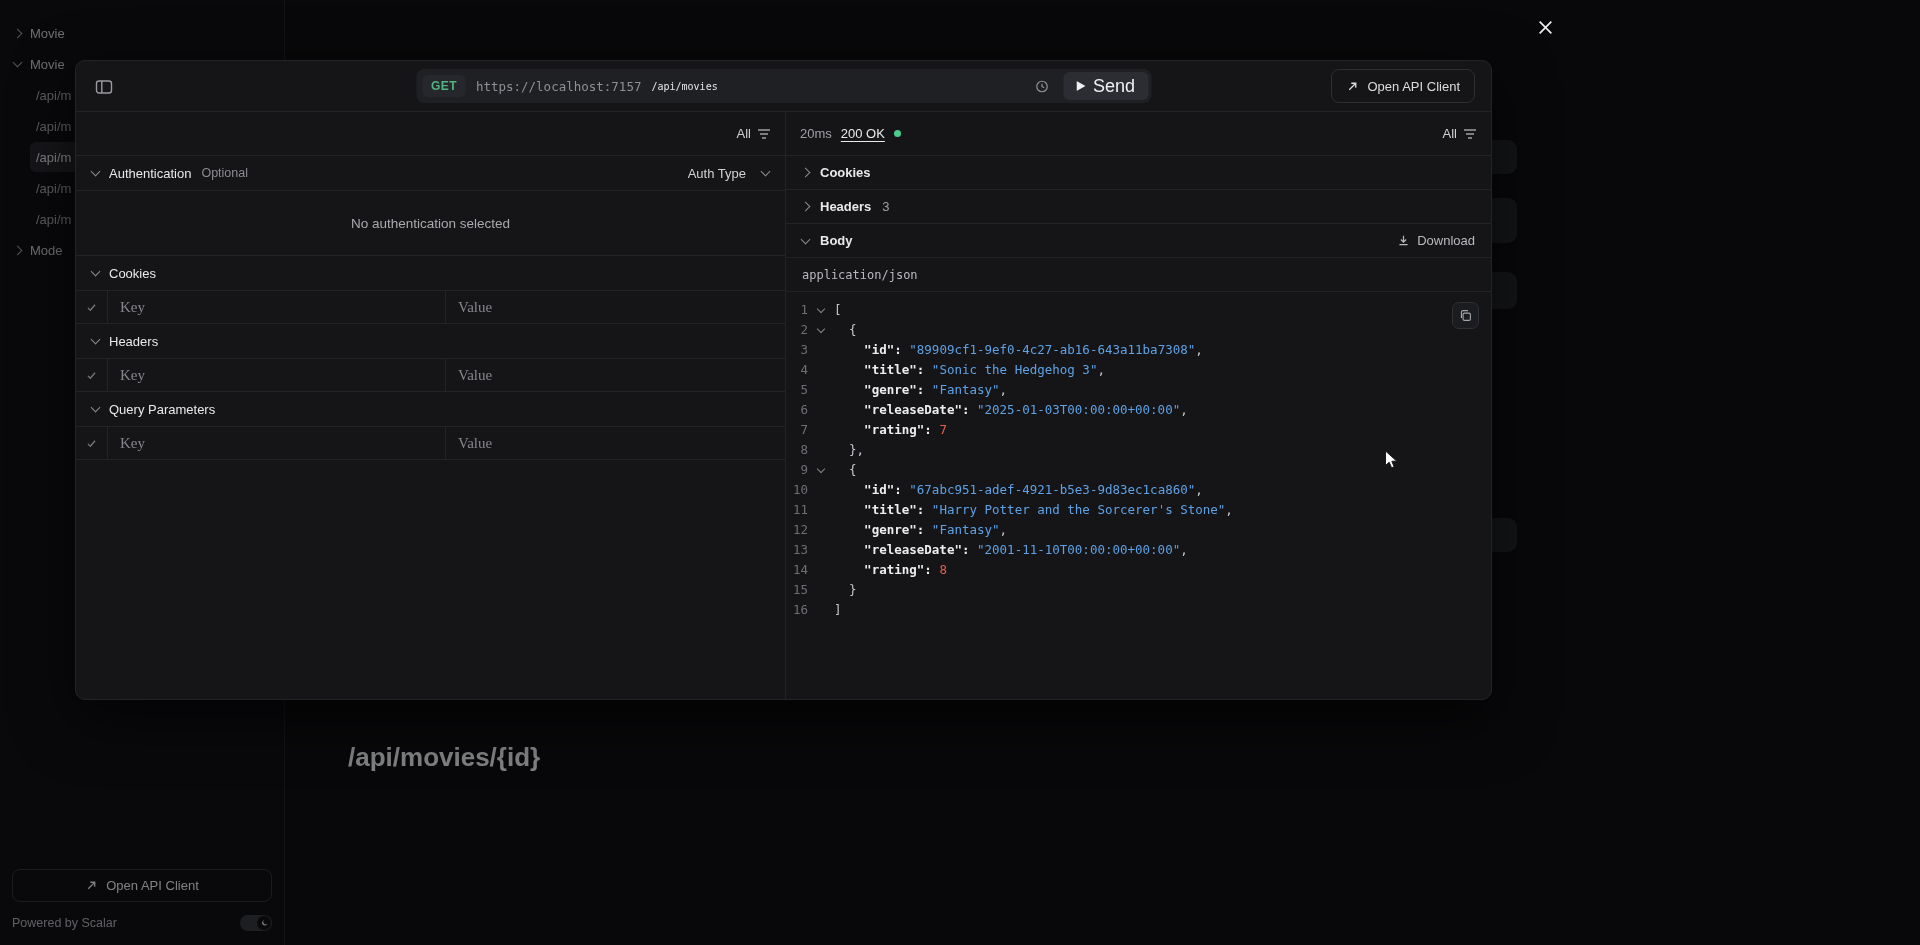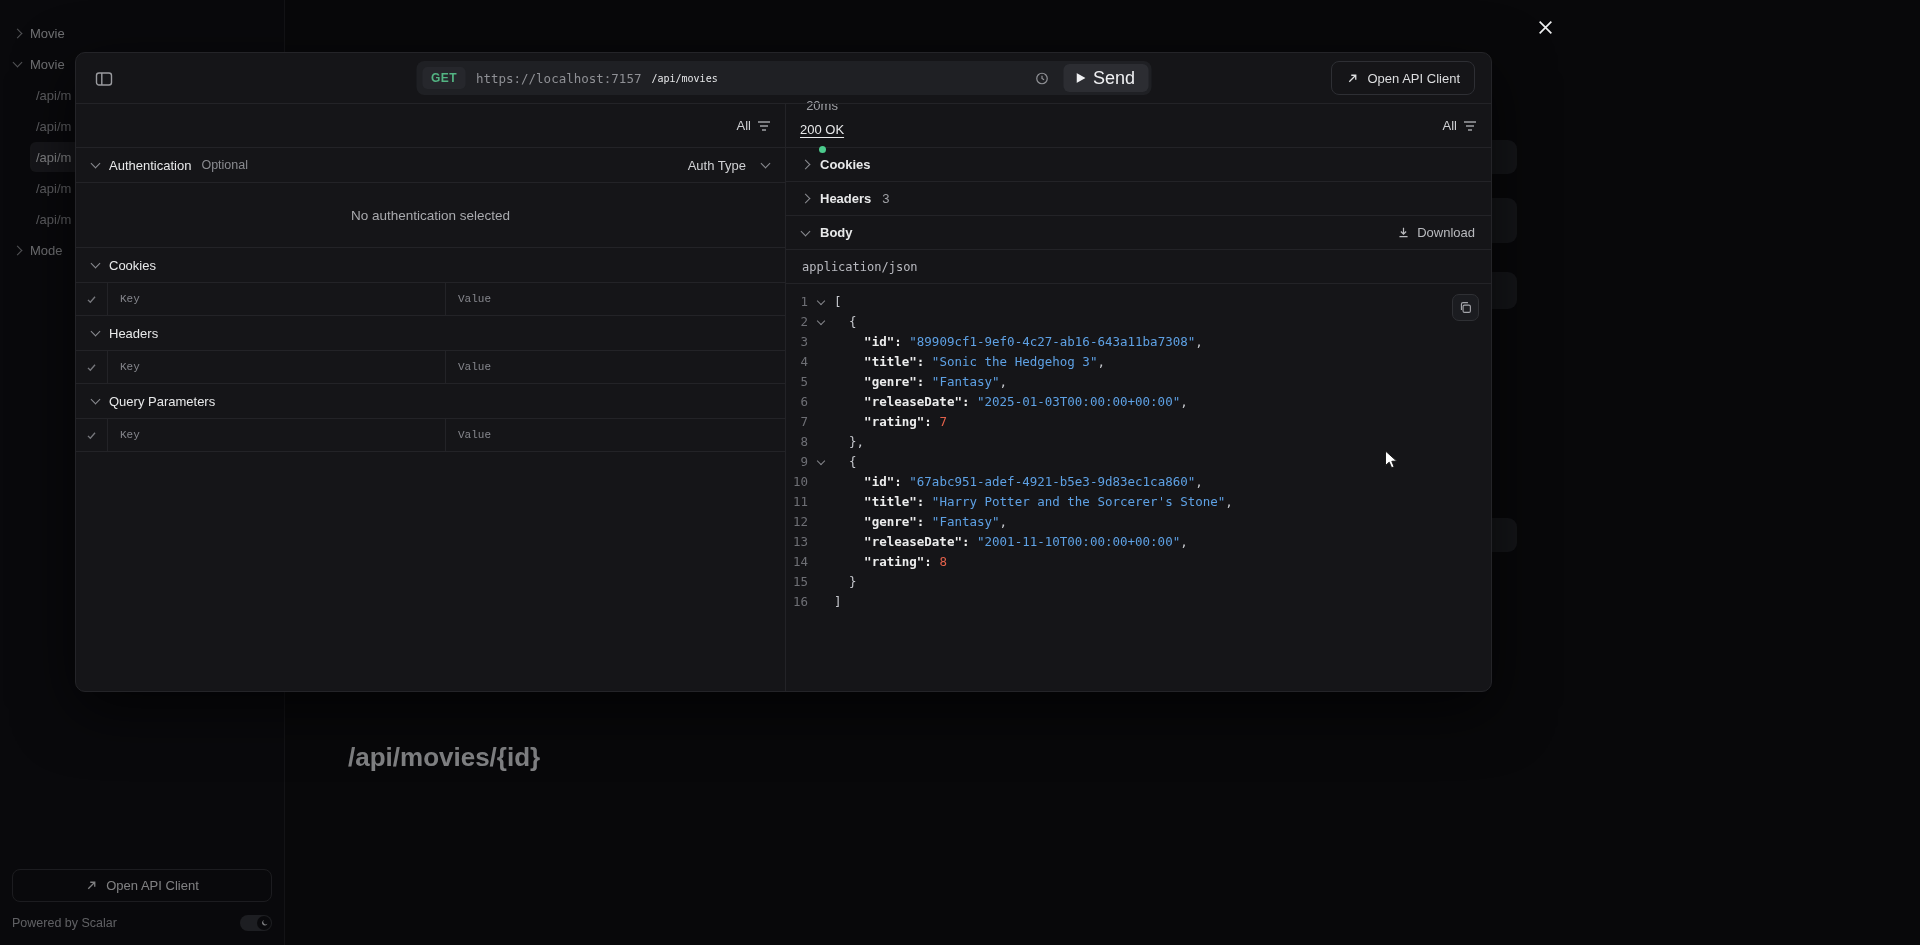--- a/index.html
+++ b/index.html
@@ -37,21 +37,21 @@
   .toggle { width:32px; height:16px; border-radius:9px; background:#2e2f34; position:relative; cursor:pointer; }
   .toggle .knob { position:absolute; right:1px; top:1px; width:14px; height:14px; border-radius:50%;
     background:#0c0c0e; display:flex; align-items:center; justify-content:center; }
   .bg-heading { position:absolute; left:348px; top:742px; font-size:26px; font-weight:700; color:#dadbdd; }
   .bg-sliver { position:absolute; left:1492px; width:25px; background:#1e1f23; border-radius:0 9px 9px 0; }
 
   
   .overlay { position:absolute; inset:0; background:rgba(6,6,9,0.42); z-index:5; }
 
   
-  .modal { position:absolute; left:75px; top:52px; width:1417px; height:640px; z-index:10;
+  .modal { position:absolute; left:75px; top:60px; width:1417px; height:640px; z-index:10;
     background:#151518; border:1px solid #242428; border-radius:10px;
     box-shadow:0 18px 60px rgba(0,0,0,.65); display:flex; flex-direction:column; overflow:hidden; }
   .modal-topbar { height:51px; border-bottom:1px solid #232327; display:flex; align-items:center;
     position:relative; flex-shrink:0; }
   .panel-toggle-btn { position:absolute; left:16px; top:14px; width:24px; height:24px;
     display:flex; align-items:center; justify-content:center; cursor:pointer; color:#9a9b9f; }
   .address-bar { position:absolute; left:50%; transform:translateX(-50%); top:8px;
     width:735px; height:34px; background:#1f2024; border-radius:8px;
     display:flex; align-items:center; gap:10px; padding:0 3px 0 6px; }
   .method { font-weight:700; font-size:12px; letter-spacing:.4px; color:#53b483;
@@ -82,26 +82,26 @@
   .sec-title { font-weight:400; color:#e8e9ea; }
   .sec-badge { color:#8a8b90; font-size:12.5px; }
   .auth-type { margin-left:auto; display:flex; align-items:center; gap:16px; color:#d0d1d4; cursor:pointer; }
   .auth-empty { height:65px; border-bottom:1px solid #232327; display:flex; align-items:center;
     justify-content:center; color:#a9aaae; font-size:13.5px; }
 
   .kv-row { height:33px; flex-shrink:0; border-bottom:1px solid #232327; display:flex; align-items:stretch; }
   .check-cell { width:32px; flex-shrink:0; border-right:1px solid #232327; display:flex;
     align-items:center; justify-content:center; color:#76777c; cursor:pointer; }
   .cell-input { background:transparent; border:none; outline:none; color:#d6d7da;
-    font-size:11px; padding:0 12px; font-family:Liberation Mono, monospace; }
+    font-size:15px; padding:0 12px; font-family:Liberation Serif, serif; }
   .cell-input::placeholder { color:#85868c; opacity:1; }
   .cell-input.key { width:338px; border-right:1px solid #232327; }
   .cell-input.value { flex:1; min-width:0; }
 
-  .resp-meta { display:flex; align-items:center; gap:9px;flex-direction:column; }
+  .resp-meta { display:flex; align-items:center; gap:9px; }
   .resp-time { color:#9fa0a5; }
   .status-ok { color:#e8e9ea; font-weight:500; text-decoration:underline; text-underline-offset:3px; cursor:pointer; }
   .status-dot { width:7px; height:7px; border-radius:50%; background:#4ccb8d; }
   .resp-row { height:34px; flex-shrink:0; border-bottom:1px solid #232327; display:flex;
     align-items:center; gap:11px; padding:0 16px; }
   .row-title { font-weight:700; color:#e8e9ea; }
   .count-badge { color:#9fa0a5; }
   .download-btn { margin-left:auto; display:flex; align-items:center; gap:7px; color:#b9babe;
     cursor:pointer; font-size:13px; }
   .content-type { height:34px; flex-shrink:0; border-bottom:1px solid #232327; display:flex;

